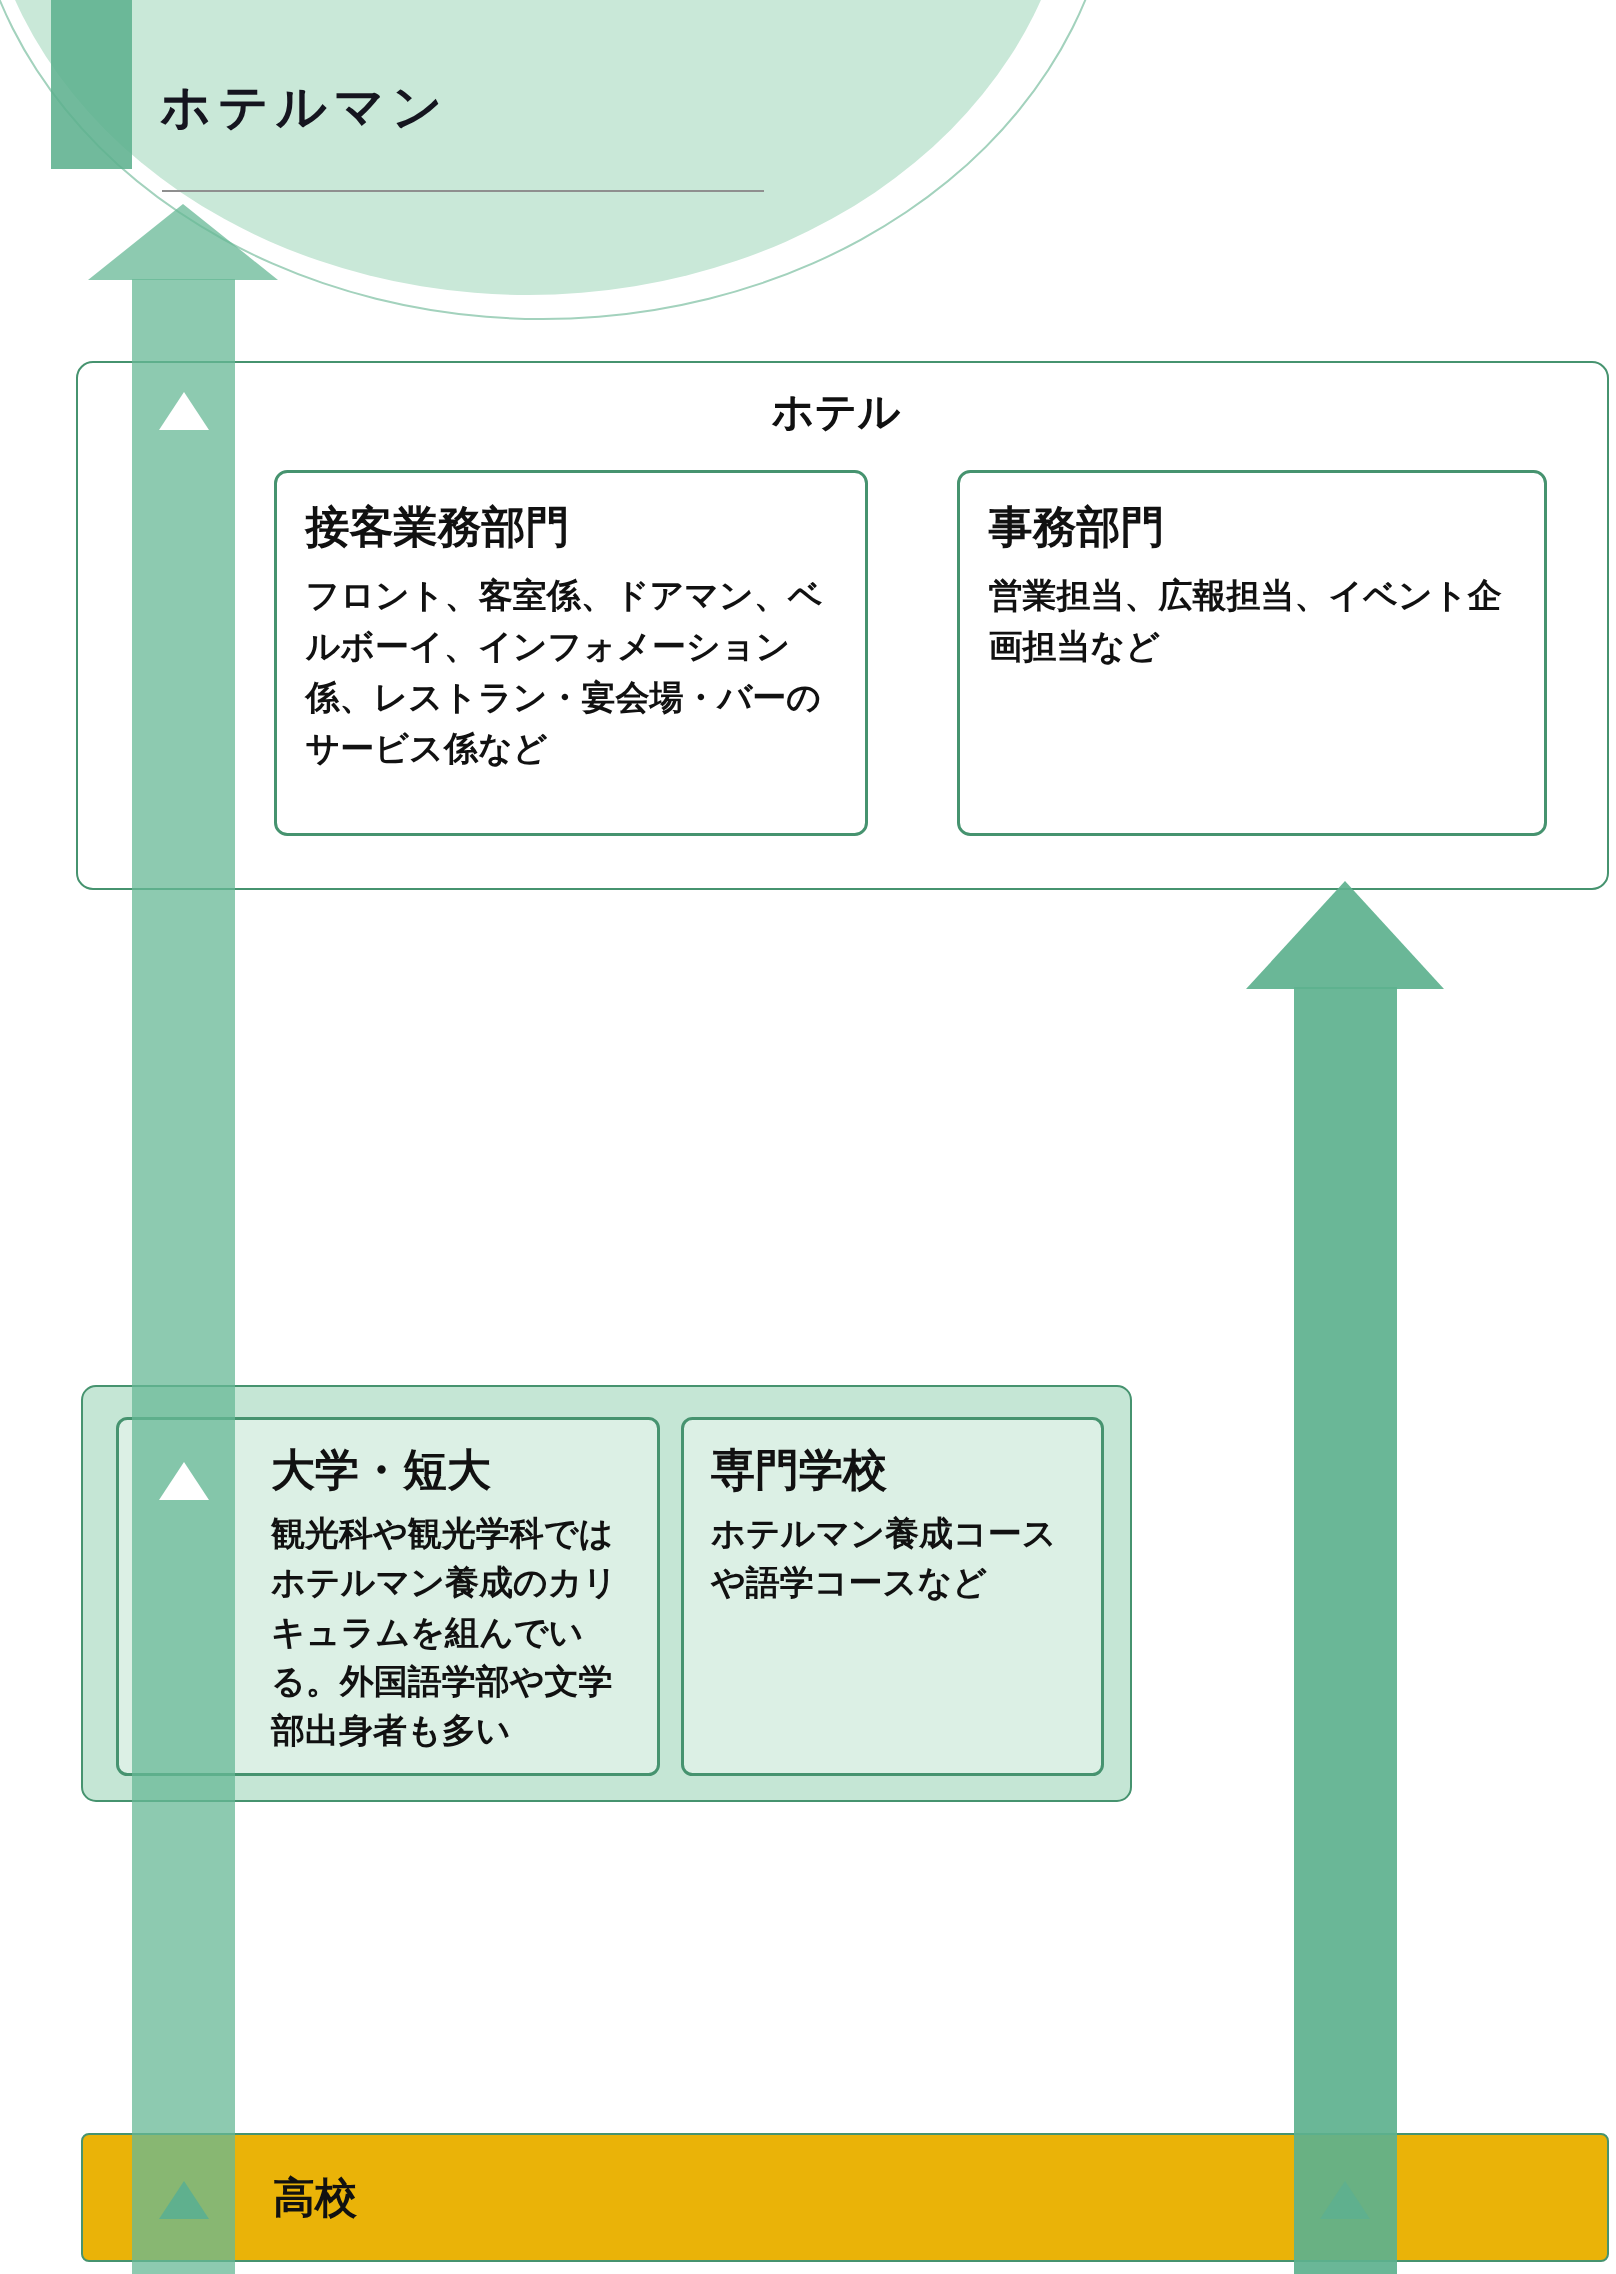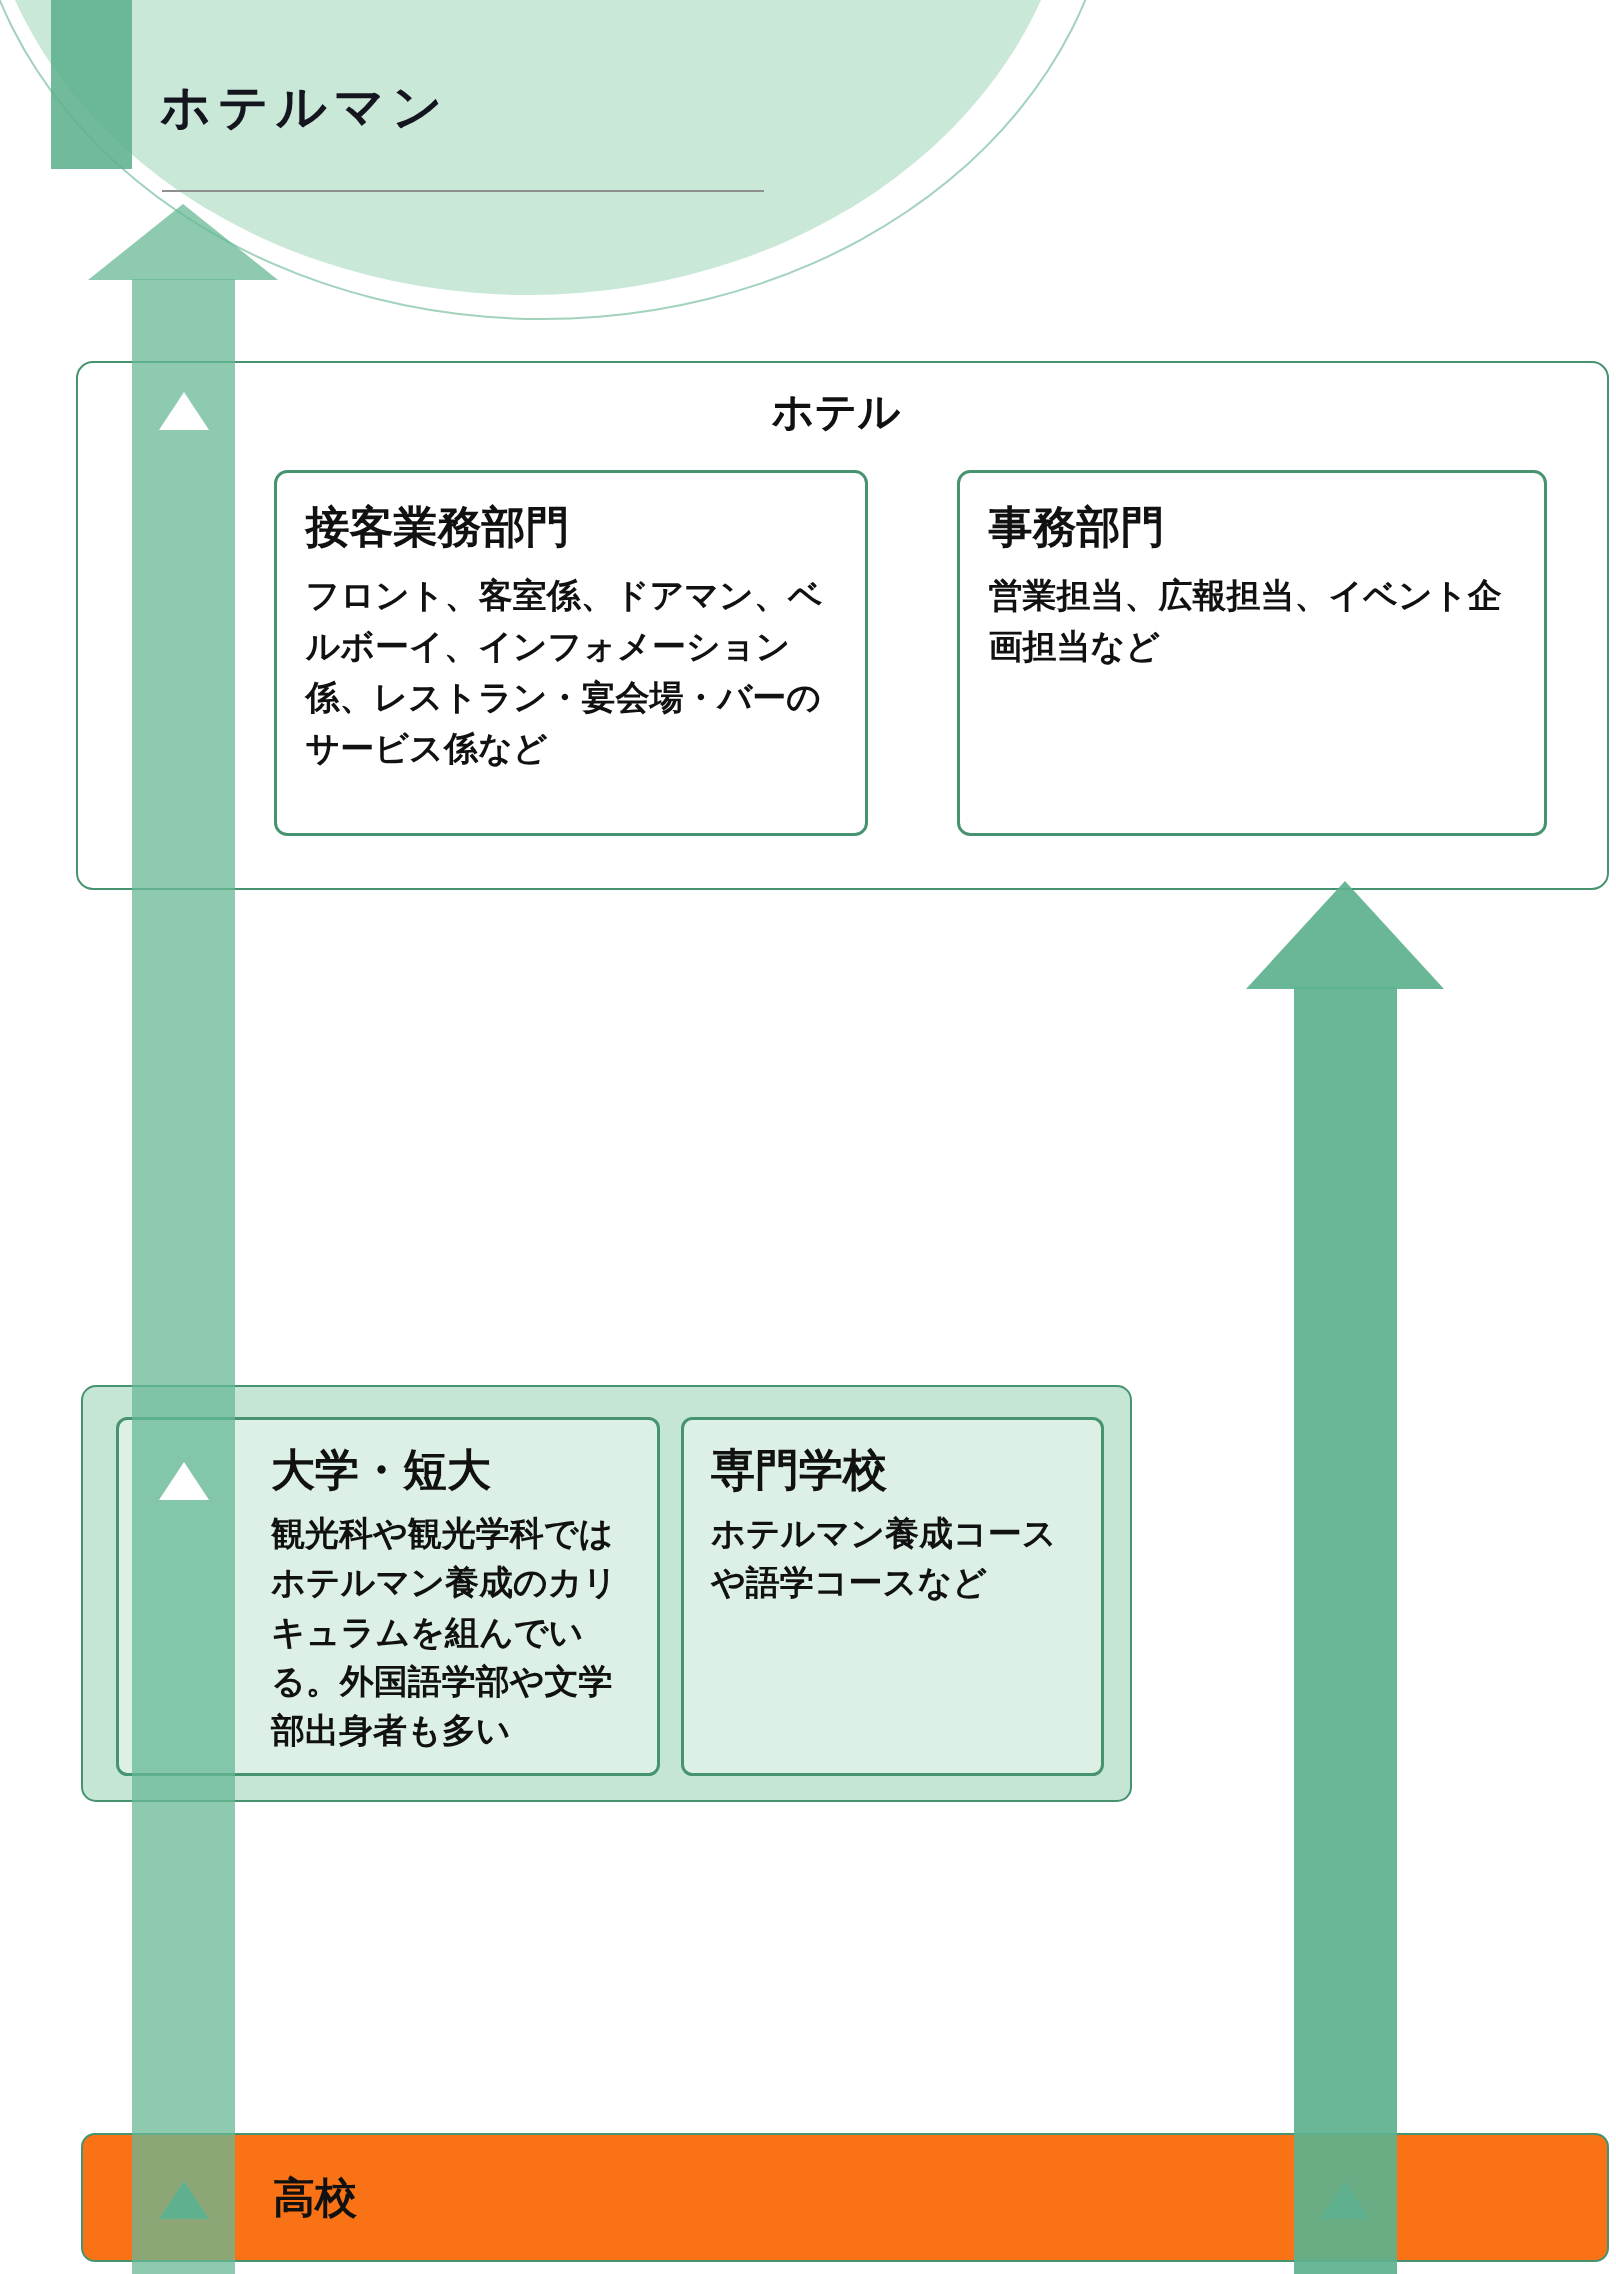--- a/index.html
+++ b/index.html
@@ -60,21 +60,21 @@
     border-radius:11.4px; padding:21px 27px;
   }
   .edu-university { left:33px;  top:29.5px; width:544px; height:359px; padding-left:152px; }
   .edu-vocational { left:598px; top:29.5px; width:423px; height:359px; }
   .edu-card .card-title { margin-bottom:9.5px; }
   .edu-card .card-body { line-height:1.45; }
 
   
   .hs-box {
     position:absolute; left:81px; top:2133px; width:1528px; height:129px;
-    background:#f97316; border:2.9px solid #46936f; border-radius:14px; z-index:1;
+    background:#eab308; border:2.9px solid #46936f; border-radius:8px; z-index:1;
     display:flex; align-items:center;
   }
   .hs-label { margin-left:190px; font-size:42px; font-weight:bold; color:#111; }
 
   
   .arrow-shaft { position:absolute; z-index:4; }
   .shaft-left  { left:132px; top:279px;  width:103px; height:1995px; background:rgba(103,184,150,0.75); }
   .shaft-right { left:1294px; top:987px; width:103px; height:1287px; background:rgba(93,177,142,0.92); }
   .arrow-head { position:absolute; width:0; height:0; z-index:4;
     border-left:95px solid transparent; border-right:95px solid transparent; }

